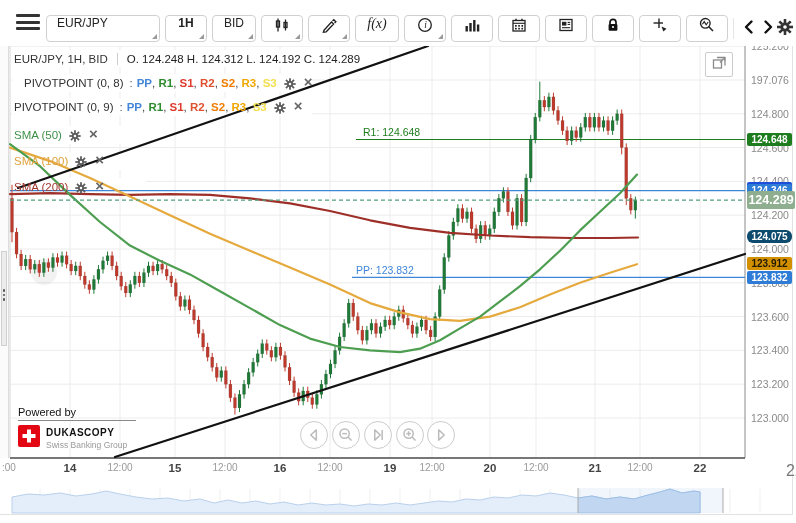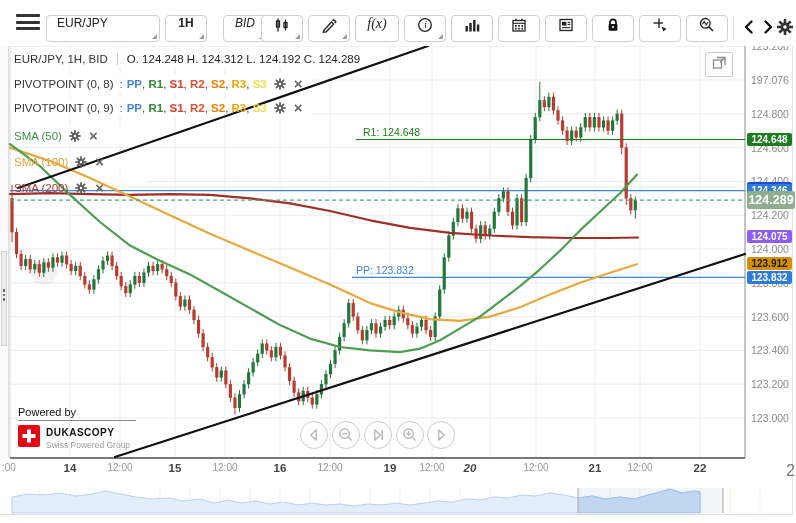--- a/index.html
+++ b/index.html
@@ -14,21 +14,21 @@
         font-size:12px;color:#222;cursor:pointer;}
   .tbtn.dd::after{content:"";position:absolute;right:2px;bottom:2px;width:0;height:0;
         border-left:5px solid transparent;border-bottom:5px solid #9a9a9a;}
   .tbtn svg{display:block;}
   #hamburger{position:absolute;left:16px;top:14px;width:24px;height:18px;cursor:pointer;}
   #hamburger div{height:3px;background:#333;margin-bottom:3.5px;border-radius:1px;}
   .plainbtn{position:absolute;top:15px;height:27px;display:flex;align-items:center;justify-content:center;cursor:pointer;}
   
   #plot-hit{position:absolute;left:10px;top:46px;width:735px;height:412px;z-index:1;}
   #chart-svg{position:absolute;left:0;top:0;z-index:3;pointer-events:none;}
-  .lrow{position:absolute;z-index:4;font-size:11.5px;color:#333;white-space:nowrap;display:flex;align-items:center;}
+  .lrow{position:absolute;z-index:4;font-size:11.5px;color:#333;white-space:nowrap;display:flex;align-items:flex-start;}
   .lrow .gx{margin-left:6px;display:inline-flex;align-items:center;cursor:pointer;}
   .lrow .xx{margin-left:7px;color:#666;font-size:15px;font-weight:bold;line-height:10px;cursor:pointer;}
   .divider{display:inline-block;width:1px;height:12px;background:#ccc;margin:0 9px;vertical-align:middle;}
   
   #price-axis{position:absolute;left:746px;top:42px;width:50px;height:420px;z-index:5;}
   .ptick{position:absolute;left:5px;font-size:10.5px;color:#8a8a8a;}
   .pbadge{position:absolute;left:1px;width:45px;height:13px;line-height:13px;border-radius:2px;
           font-size:10px;font-weight:bold;text-align:center;}
   .pbadge.large{width:48px;height:18px;line-height:18px;font-size:12.5px;}
   
@@ -68,21 +68,21 @@
       <div></div>
       <div></div>
     </div>
 
   <div class="tbtn dd" style="left:46px;width:114px;justify-content:flex-start;padding-left:10px;">
     <span>EUR/JPY</span>
   </div>
   <div class="tbtn dd" style="left:165px;width:42px;font-weight:bold;">
     <span>1H</span>
   </div>
-  <div class="tbtn dd" style="left:223px;width:44px;font-style:italic;">
+  <div class="tbtn dd" style="left:212px;width:44px;">
     <span>BID</span>
   </div>
   <div class="tbtn dd" style="left:261px;width:42px;">
     <span>
         <svg width="18" height="18" viewBox="0 0 18 18" fill="none" stroke="#222" stroke-width="1.3">
           <line x1="5" y1="2.5" x2="5" y2="15.5"></line>
           <rect x="3.5" y="5" width="3" height="6"></rect>
           <line x1="12.5" y1="3.5" x2="12.5" y2="14.5"></line>
           <rect x="11" y="6.5" width="3" height="5"></rect>
         </svg>
@@ -201,21 +201,21 @@
   </div>
 </div>
 
 <div id="plot-hit"></div>
 
 <div class="lrow" style="left:14px;top:53px;">
   <span>EUR/JPY, 1H, BID</span>
   <span class="divider"></span>
   <span style="color:#222;">O. 124.248 H. 124.312 L. 124.192 C. 124.289</span>
 </div>
-<div class="lrow" id="lrow-p1" style="left:14px;top:77px;">
+<div class="lrow" id="lrow-p1" style="left:24px;top:77px;">
     <span>PIVOTPOINT (0, 8)</span>
     <span style="color:#555;margin:0 4px 0 6px;">:</span>
     <span style="color:#4485d8;font-weight:bold;">PP</span>
     <span style="color:#444;">,&nbsp;</span>
     <span style="color:#2e8b2e;font-weight:bold;">R1</span>
     <span style="color:#444;">,&nbsp;</span>
     <span style="color:#de3b2f;font-weight:bold;">S1</span>
     <span style="color:#444;">,&nbsp;</span>
     <span style="color:#e0502f;font-weight:bold;">R2</span>
     <span style="color:#444;">,&nbsp;</span>
@@ -723,36 +723,36 @@
     <div class="ptick" style="top: 201px;">124.000</div>
     <div class="ptick" style="top: 234.8px;">123.800</div>
     <div class="ptick" style="top: 268.6px;">123.600</div>
     <div class="ptick" style="top: 302.4px;">123.400</div>
     <div class="ptick" style="top: 336.2px;">123.200</div>
     <div class="ptick" style="top: 370px;">123.000</div>
     <div class="pbadge" style="background: rgb(29, 124, 29); color: rgb(255, 255, 255); top: 90.988px;">124.648</div>
     <div class="pbadge" style="background: #1d4ed8; color: rgb(255, 255, 255); top: 140px;">124.441</div>
     <div class="pbadge" style="background: rgb(47, 124, 214); color: rgb(255, 255, 255); top: 142.026px;">124.346</div>
     <div class="pbadge large" style="background: rgb(143, 174, 144); color: rgb(255, 255, 255); top: 149.159px;">124.289</div>
-    <div class="pbadge" style="background: #8b5cf6; color: rgb(255, 255, 255); top: 187.825px;">124.075</div>
+    <div class="pbadge" style="background: #0c4a6e; color: rgb(255, 255, 255); top: 187.825px; border-radius: 6px;">124.075</div>
     <div class="pbadge" style="background: rgb(210, 144, 0); color: rgb(34, 26, 0); top: 215.372px;">123.912</div>
     <div class="pbadge" style="background: rgb(47, 124, 214); color: rgb(255, 255, 255); top: 228.892px;">123.832</div>
   </div>
 
 <div id="time-axis">
     <div class="tlab cut" style="left: 2px;">:00</div>
     <div class="tlab day" style="left: 70px;">14</div>
     <div class="tlab time" style="left: 120px;">12:00</div>
     <div class="tlab day" style="left: 175px;">15</div>
     <div class="tlab time" style="left: 225px;">12:00</div>
     <div class="tlab day" style="left: 280px;">16</div>
     <div class="tlab time" style="left: 330px;">12:00</div>
     <div class="tlab day" style="left: 390px;">19</div>
     <div class="tlab time" style="left: 432px;">12:00</div>
-    <div class="tlab day" style="left: 470px; font-style: italic;">20</div>
+    <div class="tlab day" style="left: 490px;">20</div>
     <div class="tlab time" style="left: 536px;">12:00</div>
     <div class="tlab day" style="left: 595px;">21</div>
     <div class="tlab time" style="left: 640px;">12:00</div>
     <div class="tlab day" style="left: 700px;">22</div>
     <div class="tlab date" style="left: 742px;">22.10.2020</div>
   </div>
 
 <div class="navbtn" style="left:300px;">
   <svg width="28" height="28" viewBox="0 0 28 28" fill="none" stroke="#bbb" stroke-width="1.6" stroke-linejoin="round">
       <path d="M16.5 8.5 L10.5 14 L16.5 19.5 Z"></path>
@@ -788,16 +788,16 @@
 <div id="logo">
   <div id="powered">Powered by</div>
   <div id="logo-row">
     <span style="margin-right:6px;"><svg width="22" height="22" viewBox="0 0 22 22">
           <rect x="0" y="0" width="22" height="22" rx="2" fill="#e30613"></rect>
           <rect x="9" y="4.5" width="4" height="13" fill="#fff"></rect>
           <rect x="4.5" y="9" width="13" height="4" fill="#fff"></rect>
         </svg></span>
     <span>
       <div id="brand">DUKASCOPY</div>
-      <div id="brand-sub">Swiss Powered Group</div>
+      <div id="brand-sub">Swiss Banking Group</div>
     </span>
   </div>
 </div>
 
 </body></html>

